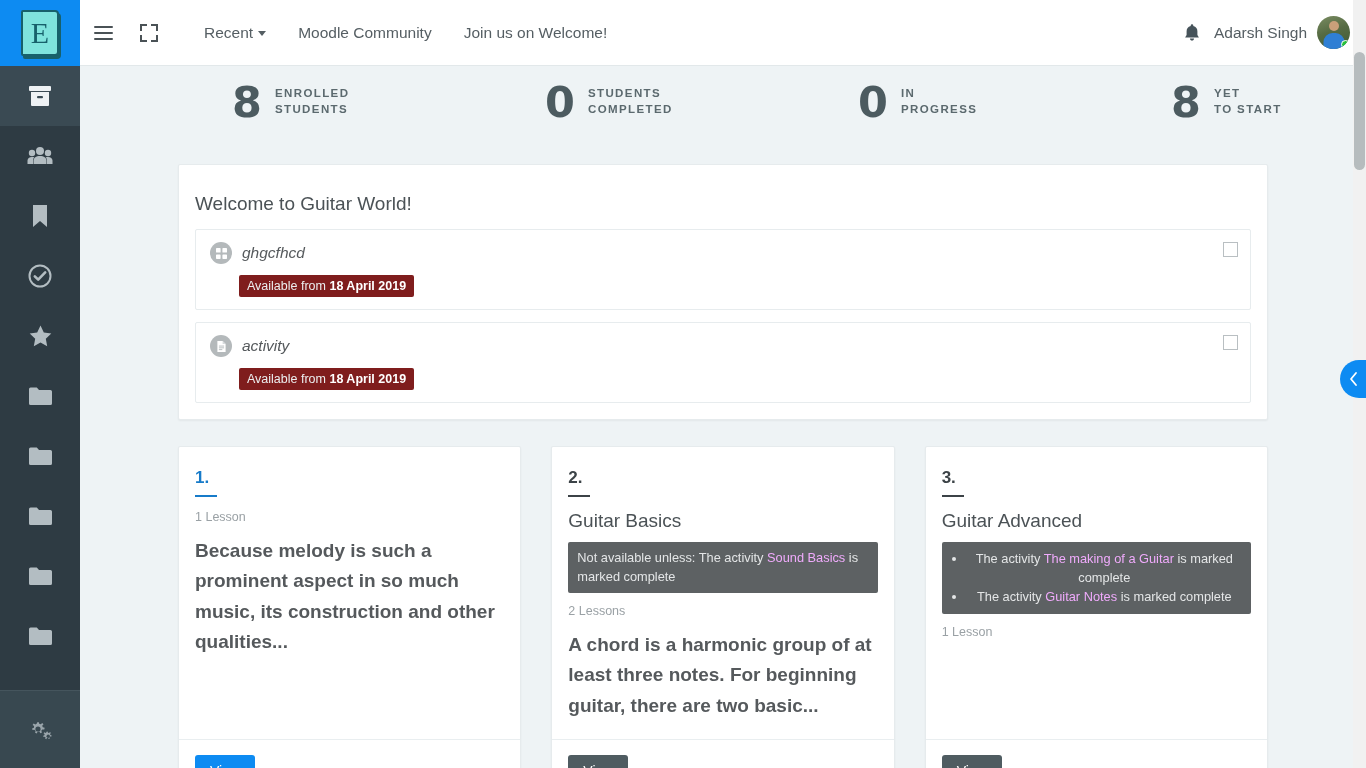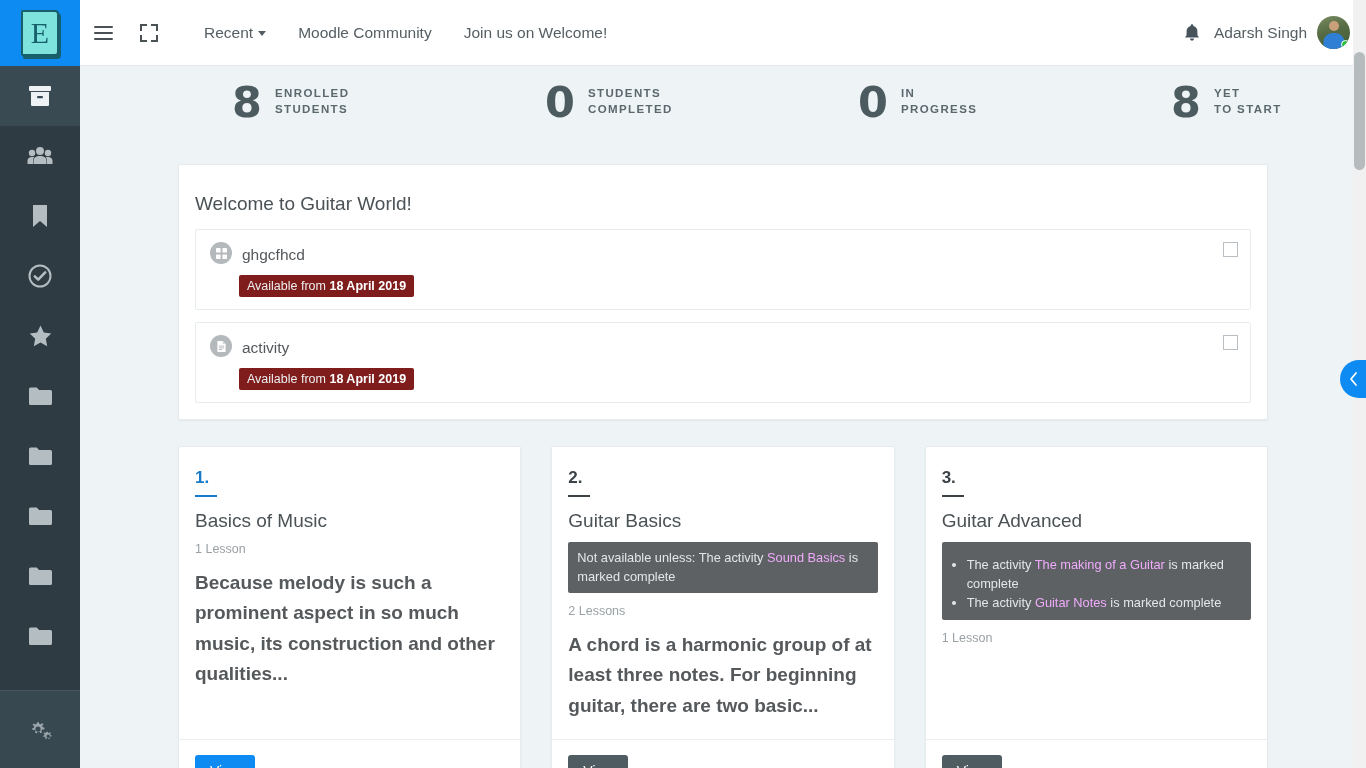--- a/index.html
+++ b/index.html
@@ -180,21 +180,21 @@
   .activity {
     border: 1px solid #e7ecee;
     border-radius: 2px;
     padding: 12px 14px 12px 14px;
     margin-bottom: 12px;
     position: relative;
     min-height: 78px;
     background: #fff;
   }
   .activity:last-child { margin-bottom: 0; }
-  .act-head { display: flex; align-items: flex-end; }
+  .act-head { display: flex; align-items: center; font-style: italic; }
   .act-ico {
     width: 22px; height: 22px; border-radius: 50%;
     background: #b4b9bb;
     display: flex; align-items: center; justify-content: center;
     margin-right: 10px; flex: 0 0 auto;
   }
   .act-name { font-size: 15.5px; color: #55595c; }
   .badge {
     display: inline-block;
     background: #7f1d1d; color: #eceeef;
@@ -243,21 +243,21 @@
     font-size: 19px; color: #55595c; line-height: 1.6; font-weight: bold;
   }
   .restrict {
     background: #5d6163; color: #e4e6e7;
     font-size: 12.8px; line-height: 1.45;
     border-radius: 2px;
     padding: 7px 9px;
     margin-bottom: 11px;
   }
   .restrict a { color: #f0abfc; text-decoration: none; cursor: pointer; }
-  .restrict ul { margin: 7px 0 0 16px; }
+  .restrict ul { margin: 1px 0 0 16px; text-align: center; }
   .restrict li { margin-top: 1px; }
   .course-foot {
     border-top: 1px solid #e9eef0;
     padding: 15px 16px;
   }
   .btn {
     display: inline-block;
     font-size: 14px; color: #fff;
     padding: 8px 15px; border-radius: 3px;
     border: none; cursor: pointer;
@@ -489,21 +489,20 @@
           <div class="act-check"></div>
         </div>
       </div>
 
       <div class="grid">
 
         <div class="course">
           <div class="course-body">
             <div class="c-num accent">1.</div>
             <div class="c-rule accent"></div>
-            <div class="c-title">Basics of Music</div>
             <div class="c-lessons">1 Lesson</div>
             <div class="c-desc">Because melody is such a prominent aspect in so much music, its construction and other qualities...</div>
           </div>
           <div class="course-foot">
             <button class="btn primary">View</button>
           </div>
         </div>
 
         <div class="course">
           <div class="course-body">

